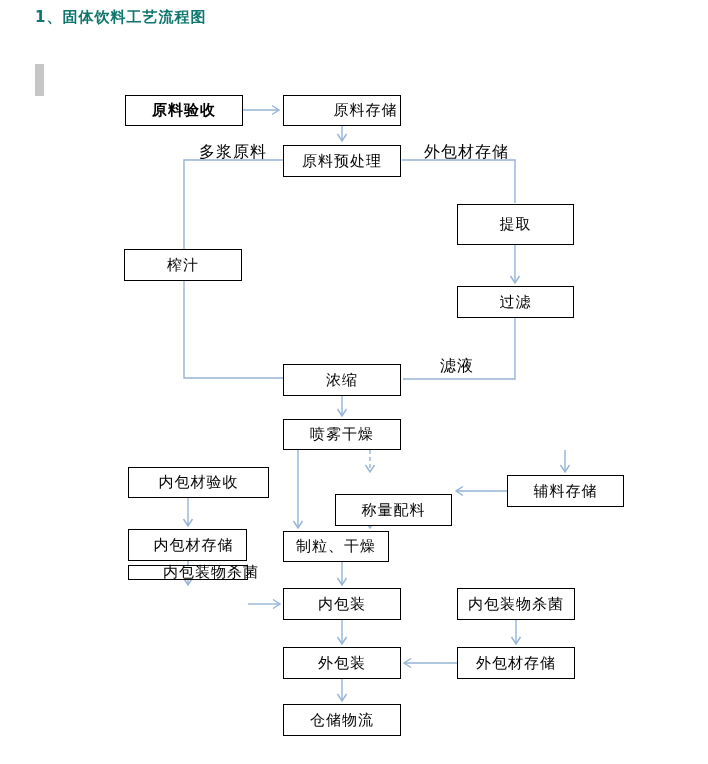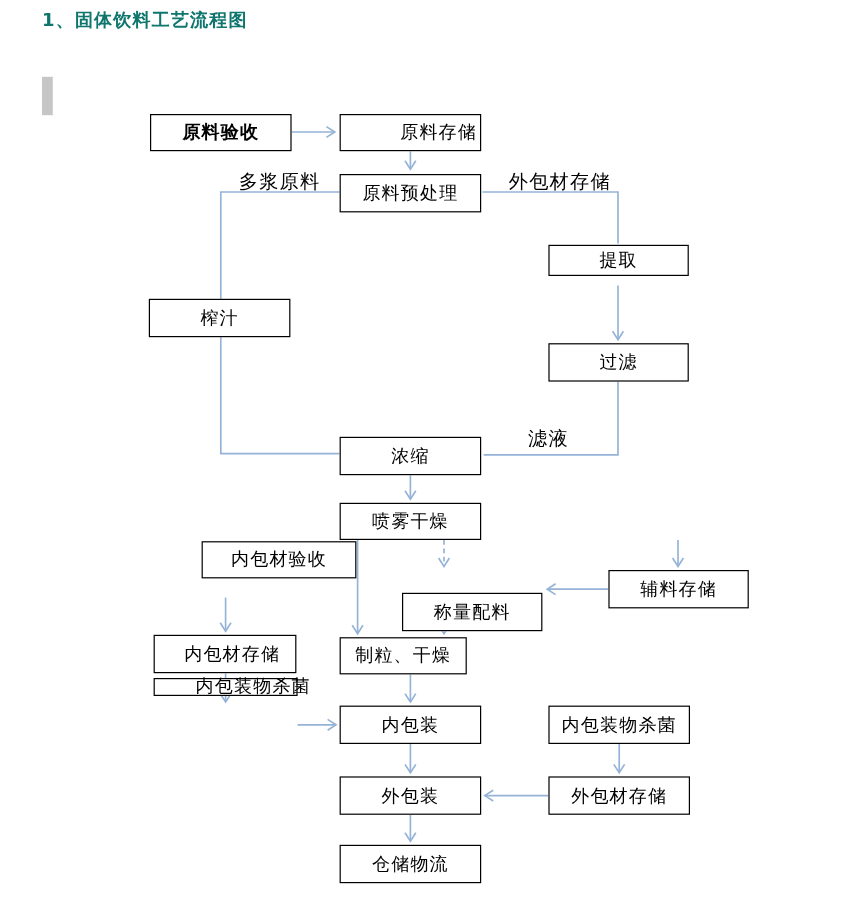--- a/index.html
+++ b/index.html
@@ -105,29 +105,29 @@
     <path class="conn" d="M248,604 H280" marker-end="url(#arrow)"></path>
     <path class="conn" d="M342,620 V644" marker-end="url(#arrow)"></path>
     <path class="conn" d="M516,620 V644" marker-end="url(#arrow)"></path>
     <path class="conn" d="M457,663 H404" marker-end="url(#arrow)"></path>
     <path class="conn" d="M342,679 V701" marker-end="url(#arrow)"></path>
   </svg>
 
   <div class="node" style="left:125px; top:95px;  width:118px; height:31px;font-weight:bold;">原料验收</div>
   <div class="node" style="left:283px; top:95px;  width:118px; height:31px;padding-left:47px;">原料存储</div>
   <div class="node" style="left:283px; top:145px; width:118px; height:32px;">原料预处理</div>
-  <div class="node" style="left:457px; top:204px; width:117px; height:26px;">提取</div>
+  <div class="node" style="left:457px; top:204px; width:117px; height:41px;">提取</div>
   <div class="node" style="left:124px; top:249px; width:118px; height:32px;">榨汁</div>
   <div class="node" style="left:457px; top:286px; width:117px; height:32px;">过滤</div>
   <div class="node" style="left:283px; top:364px; width:118px; height:32px;">浓缩</div>
   <div class="node" style="left:283px; top:419px; width:118px; height:31px;">喷雾干燥</div>
   <div class="node" style="left:335px; top:494px; width:117px; height:32px;">称量配料</div>
   <div class="node" style="left:507px; top:475px; width:117px; height:32px;">辅料存储</div>
   <div class="node" style="left:283px; top:531px; width:106px; height:31px;">制粒、干燥</div>
-  <div class="node" style="left:128px; top:451px; width:129px; height:31px;margin-left:40px;">内包材验收</div>
+  <div class="node" style="left:128px; top:467px; width:141px; height:31px;">内包材验收</div>
   <div class="node" style="left:128px; top:529px; width:119px; height:32px;padding-left:12px;">内包材存储</div>
   <div class="node" style="left:128px; top:565px; width:120px; height:15px;padding-left:46px;">内包装物杀菌</div>
   <div class="node" style="left:283px; top:588px; width:118px; height:32px;">内包装</div>
   <div class="node" style="left:457px; top:588px; width:118px; height:32px;">内包装物杀菌</div>
   <div class="node" style="left:283px; top:647px; width:118px; height:32px;">外包装</div>
   <div class="node" style="left:457px; top:647px; width:118px; height:32px;">外包材存储</div>
   <div class="node" style="left:283px; top:704px; width:118px; height:32px;">仓储物流</div>
 
   <div class="edge-label" style="left:199px; top:142px;">多浆原料</div>
   <div class="edge-label" style="left:424px; top:142px;">外包材存储</div>

